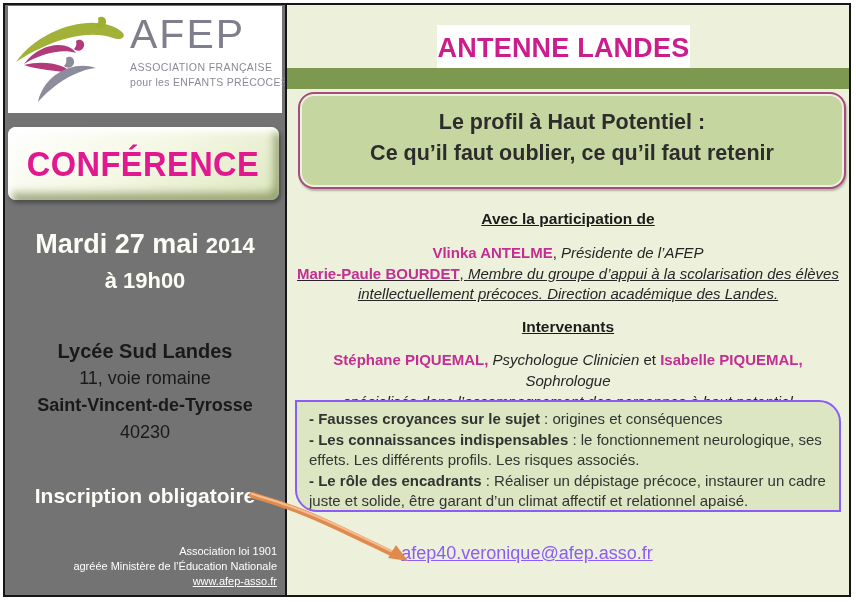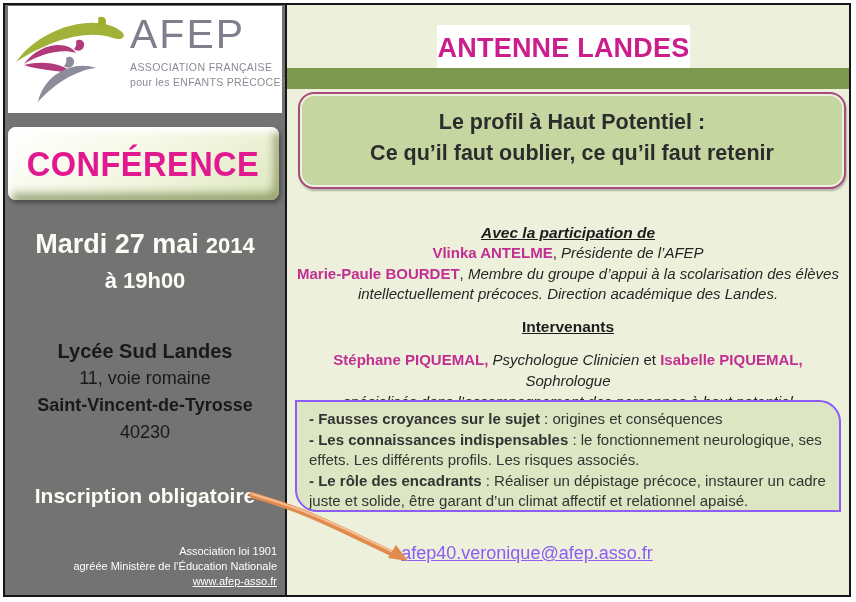--- a/index.html
+++ b/index.html
@@ -48,26 +48,26 @@
 
   .olive-band{position:absolute;left:0;top:63px;width:562px;height:21px;background:#7d9950;}
 
   .title-box{position:absolute;left:11px;top:87px;width:548px;height:97px;box-sizing:border-box;
     background:#c6d6a0;border:2px solid #a84b80;border-radius:16px;
     box-shadow:inset 0 0 0 2px #eef2dd, 1px 2px 2px rgba(0,0,0,.25);
     text-align:center;padding-top:13px;color:#2c2c2c;font-weight:bold;font-size:21.5px;line-height:31px;}
 
   .h-underline{position:absolute;width:100%;text-align:center;font-size:15.5px;font-weight:bold;
     color:#1c1c1c;text-decoration:underline;}
-  .avec-heading{top:219px;font-style:italic;}
+  .avec-heading{top:205px;}
   .interv-heading{top:313px;}
 
   .pline{position:absolute;width:100%;text-align:center;font-size:15px;color:#262626;line-height:20px;}
   .p1{top:238px;}
-  .p2{top:259px;padding:0 10px;box-sizing:border-box;}
+  .p2{top:259px;padding:0 10px;box-sizing:border-box;text-decoration:underline;}
   .speakers{top:344px;padding:0 4px;box-sizing:border-box;line-height:21px;}
   .mag{color:#c32e92;font-weight:bold;}
   .ital{font-style:italic;margin-top:18px;}
 
   .bullet-box{position:absolute;left:8px;top:395px;width:546px;height:112px;box-sizing:border-box;
     background:#dce6c2;border:2px solid #8b5cf6;border-radius:0 22px 0 22px;
     padding:7px 12px;color:#333333;font-size:15px;line-height:20.5px;overflow:hidden;}
   .bullet-box .lead{font-weight:bold;}
 
   .email-wrap{position:absolute;left:10px;top:538px;width:460px;text-align:center;}

